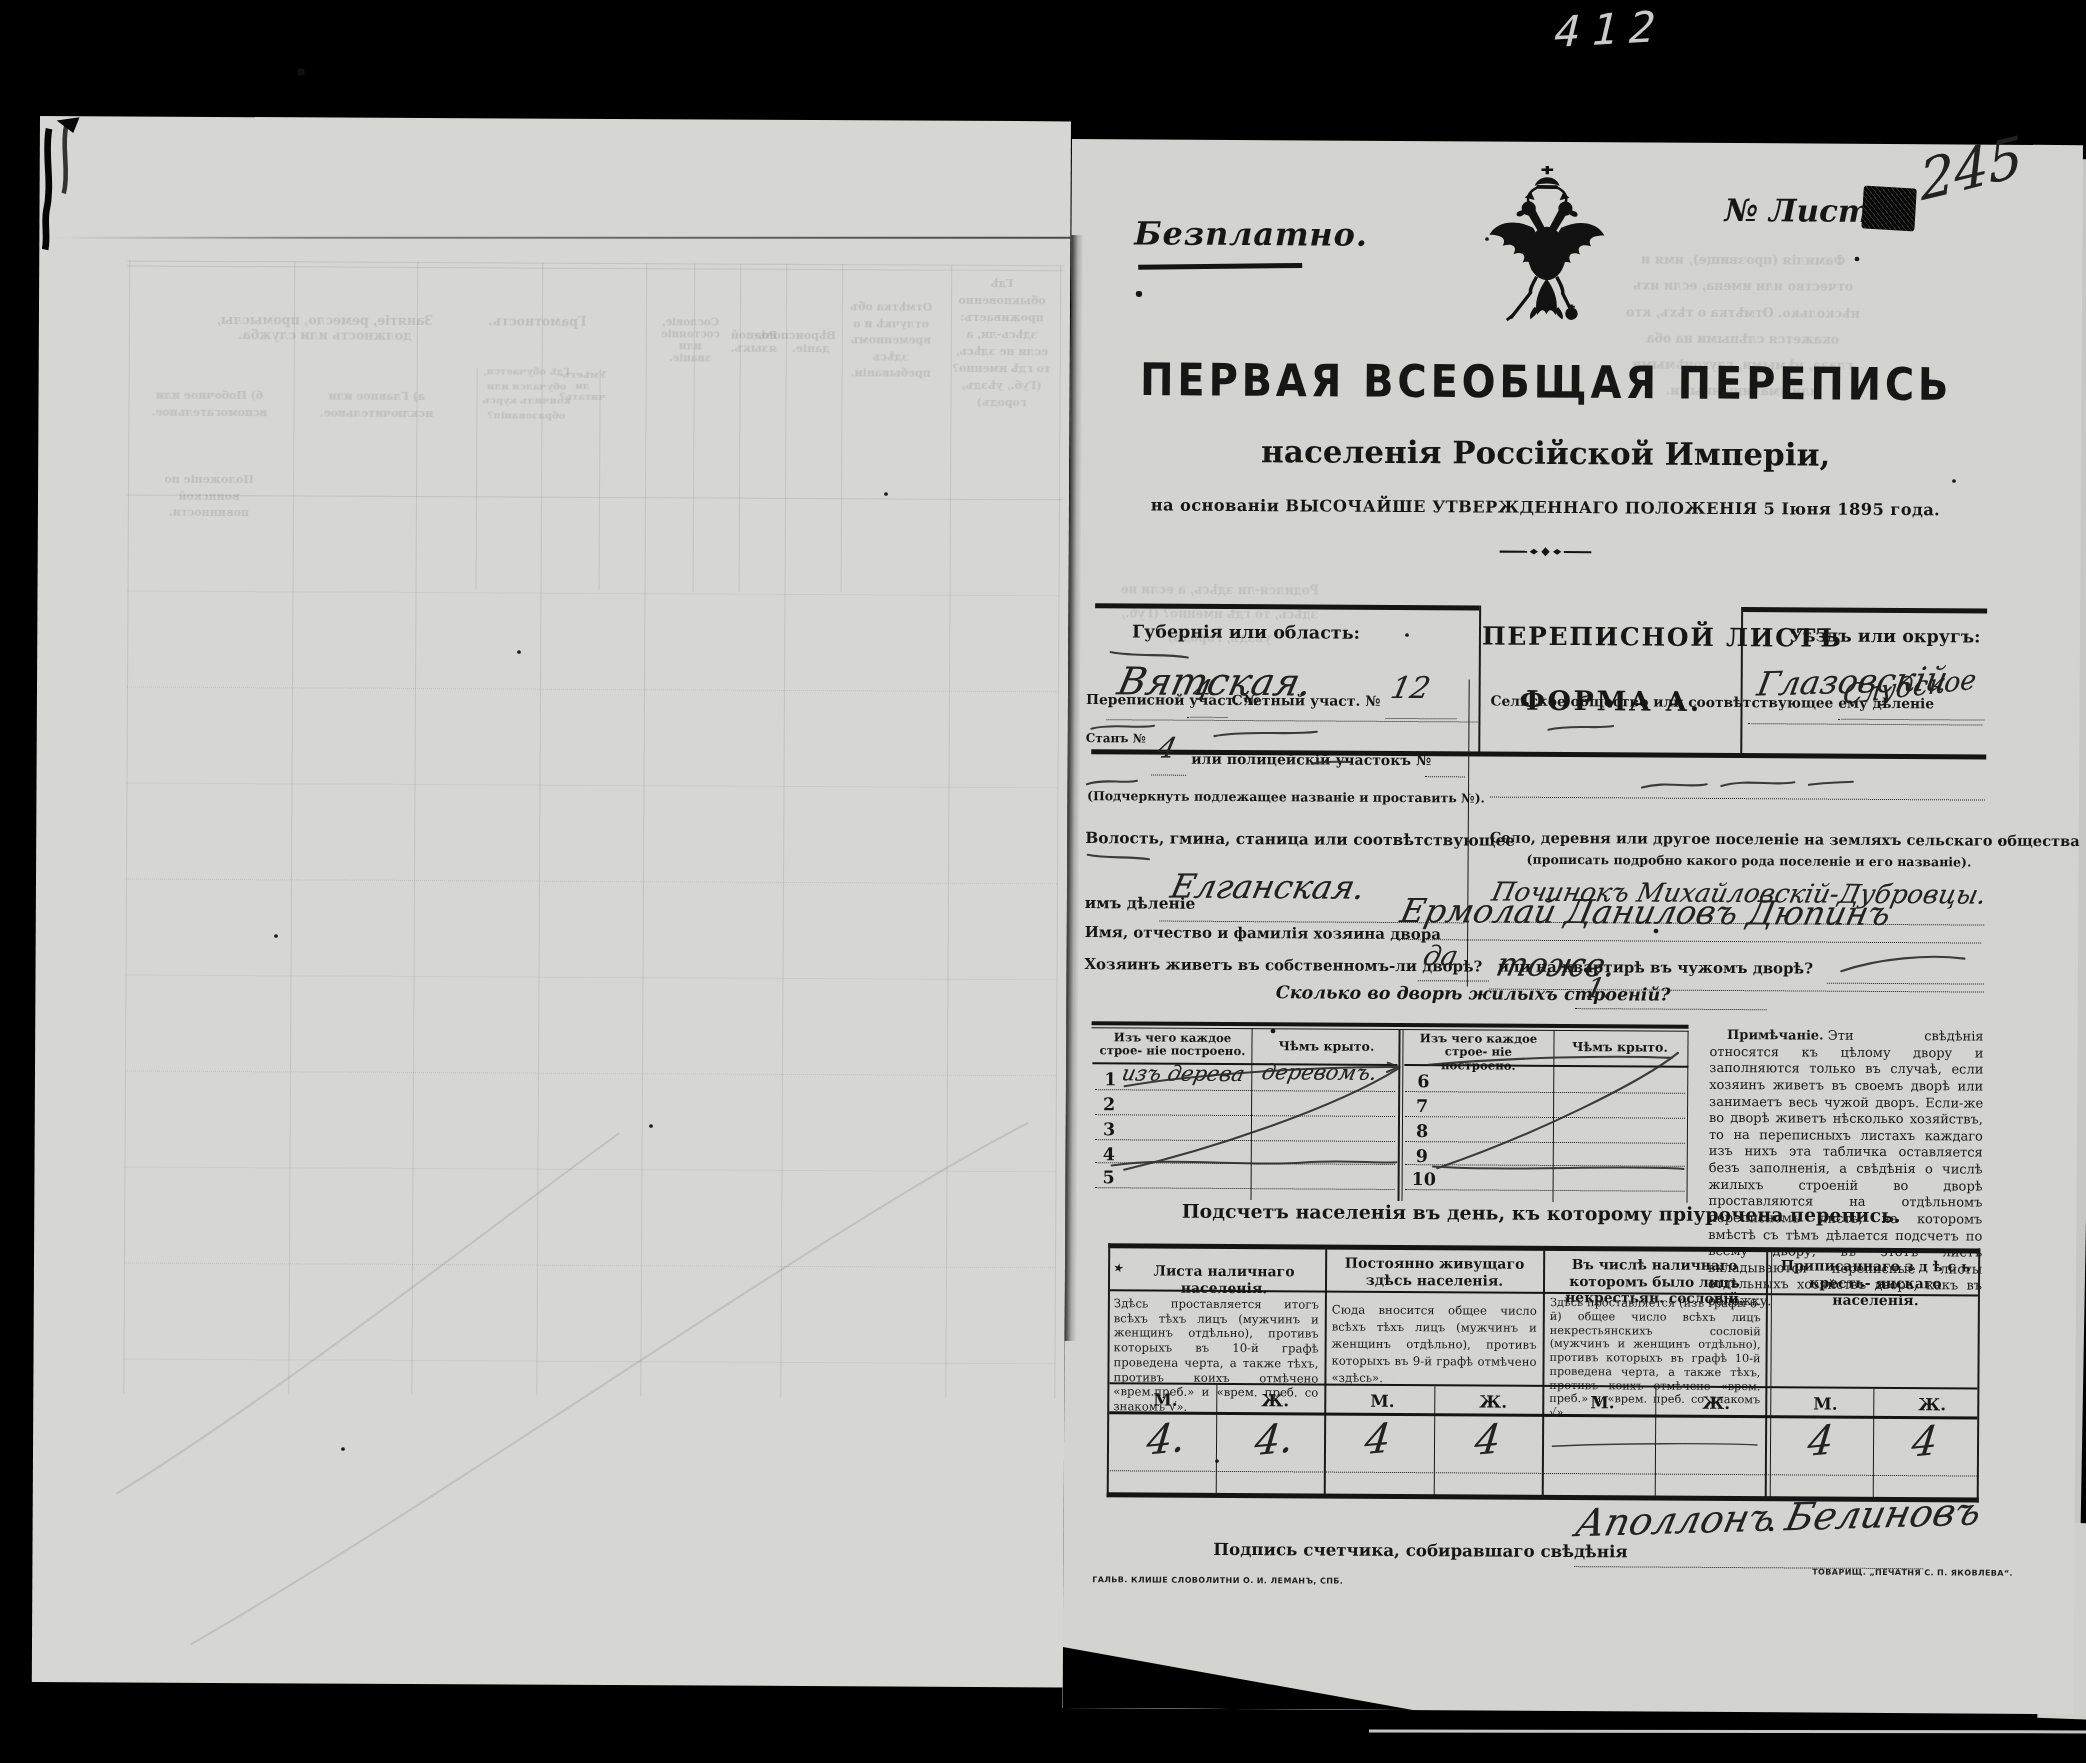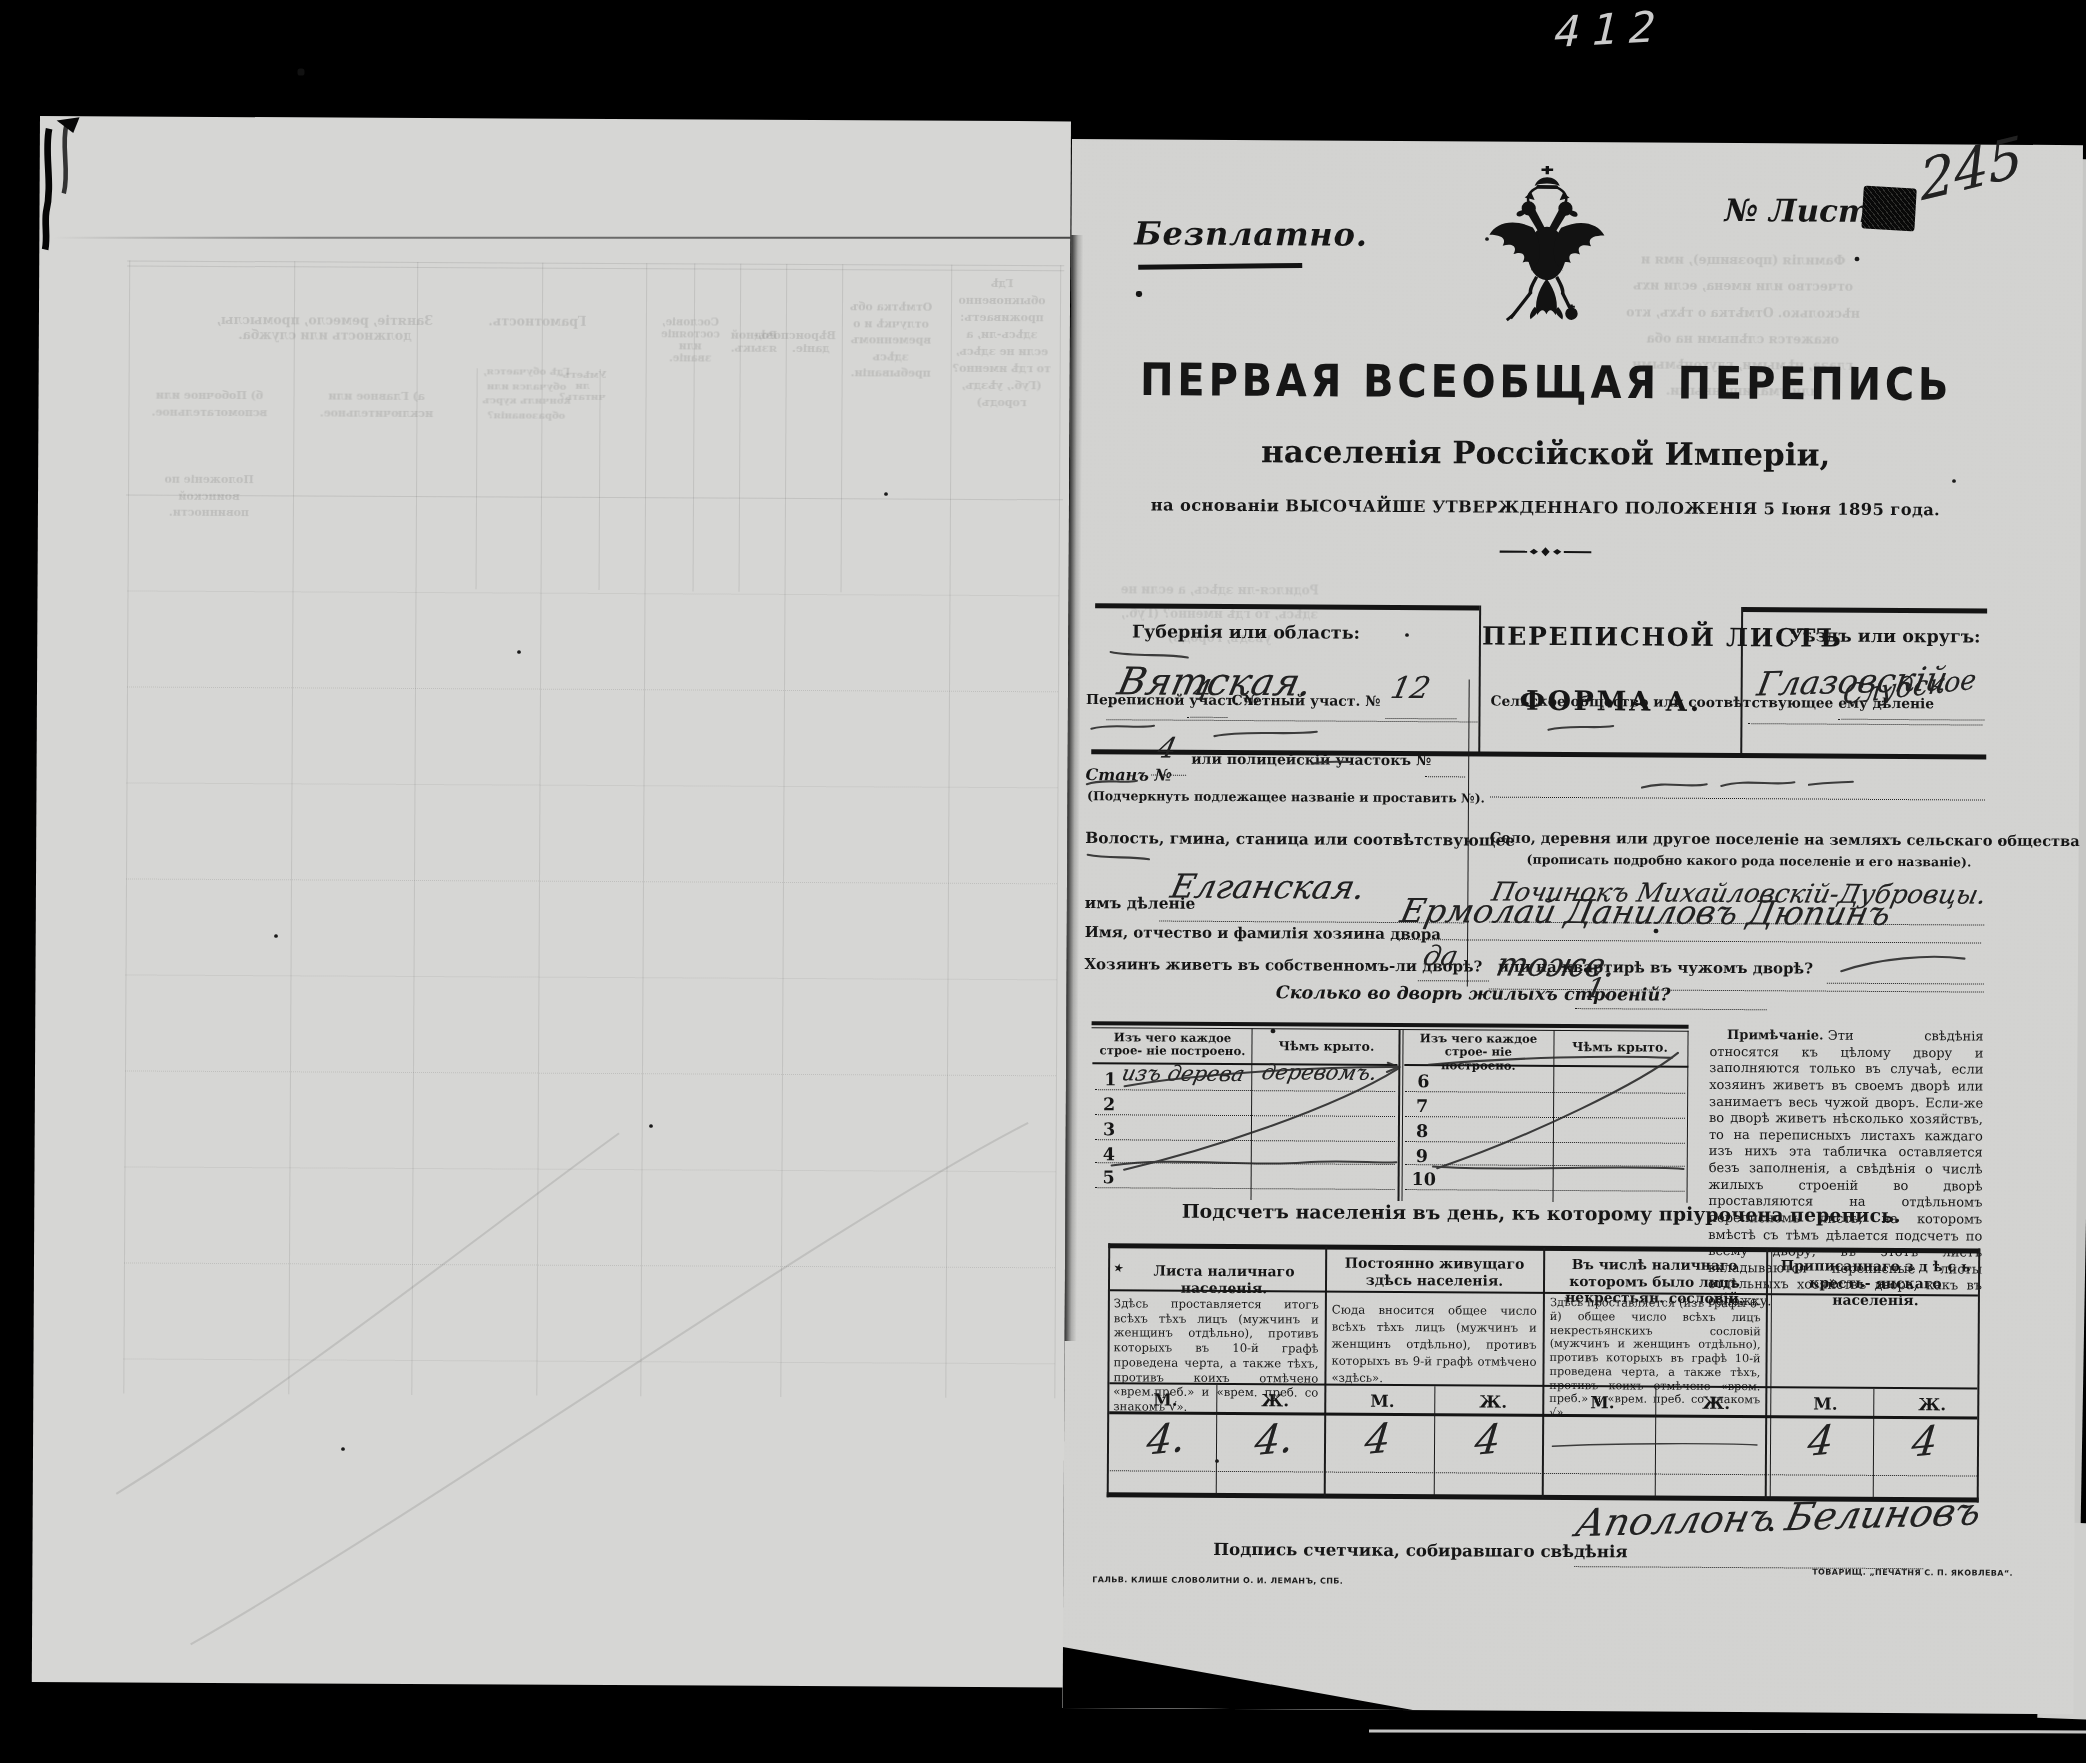--- a/index.html
+++ b/index.html
@@ -176,21 +176,21 @@
 
     <div class="vline" style="left:400px;top:538px;width:1.3px;height:307px;"></div>
 
     <div class="lb" style="left:17.5px;top:552px;font-size:13.8px;">Переписной участ. №</div>
     <div class="hw" style="left:125px;top:534px;font-size:28px;">4</div>
     <div class="dots" style="left:119px;top:577px;width:40px;"></div>
     <div class="lb" style="left:163px;top:552px;font-size:14px;">Счетный участ. №</div>
     <div class="hw" style="left:323px;top:529px;font-size:30px;">12</div>
     <div class="dots" style="left:317px;top:577px;width:71px;"></div>
 
-    <div class="lb" style="left:17.5px;top:626px;font-size:16px;font-style:italic;">Станъ №</div>
+    <div class="lb" style="left:17.5px;top:592px;font-size:12px;">Станъ №</div>
     <div class="hw" style="left:90px;top:592px;font-size:28px;">4</div>
     <div class="dots" style="left:83px;top:635px;width:35px;"></div>
     <div class="lb" style="left:123px;top:611px;font-size:14px;">или полицейскій участокъ №</div>
     <div class="dots" style="left:357px;top:635px;width:40px;"></div>
 
     <div class="lb" style="left:19px;top:649px;font-size:12.5px;">(Подчеркнуть подлежащее названіе и проставить №).</div>
 
     <div class="lb" style="left:17.5px;top:690px;font-size:15.4px;">Волость, гмина, станица или соотвѣтствующее</div>
     <div class="lb" style="left:17.5px;top:755px;font-size:15.4px;">имъ дѣленіе</div>
     <div class="hw" style="left:104px;top:727px;font-size:33px;">Елганская.</div>

